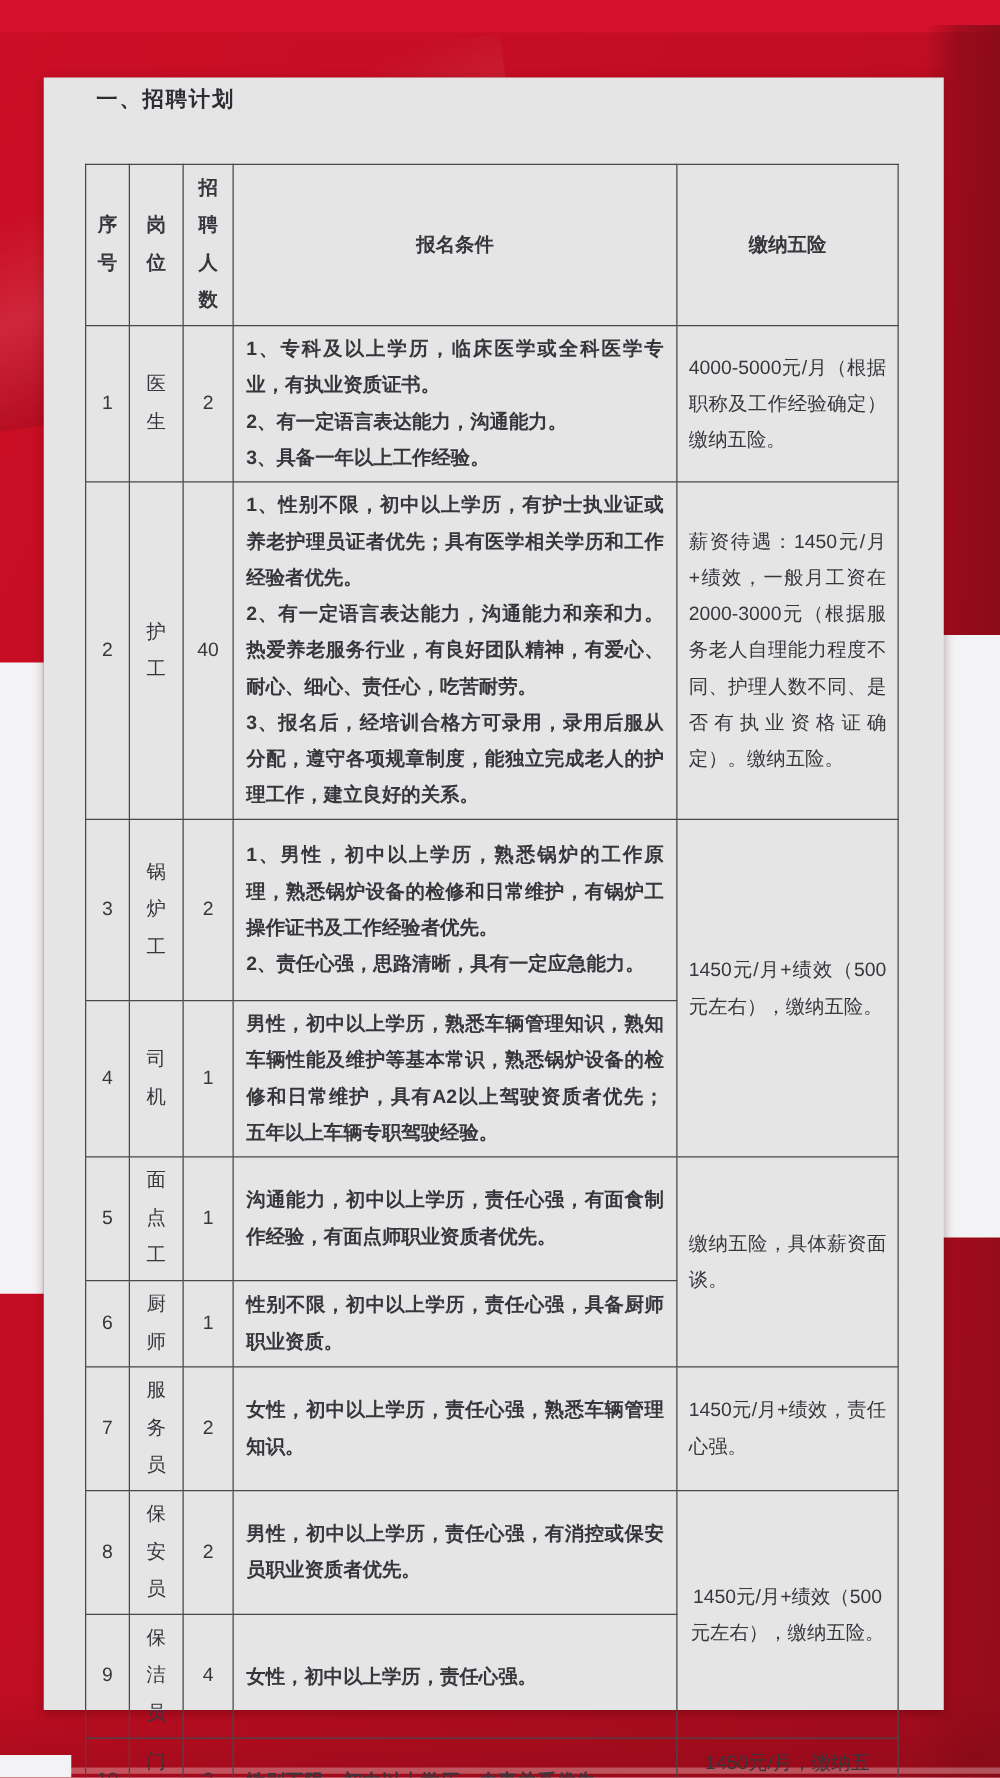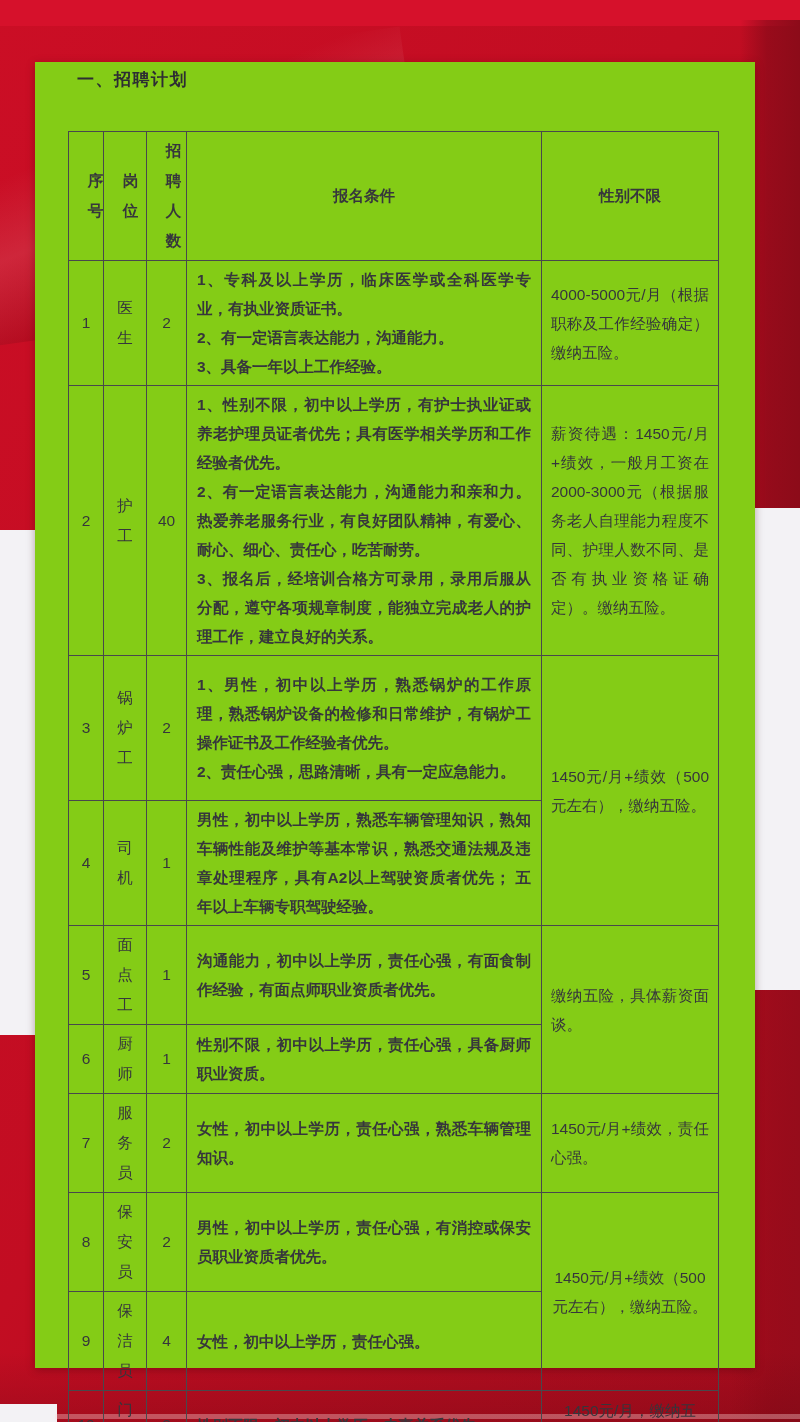--- a/index.html
+++ b/index.html
@@ -25,37 +25,37 @@
   .fold-d{left:0;bottom:0;width:800px;height:70px;
     background:linear-gradient(180deg,rgba(150,10,25,0) 0%,rgba(90,6,15,0.25) 100%);}
   .bg-white{position:absolute;background:#f3f2f5;}
   .bg-white-left{left:0;top:530px;width:35px;height:505px;}
   .bg-white-right{left:753px;top:508px;width:47px;height:482px;}
   .bg-white-corner{left:0;top:1404px;width:57px;height:18px;}
   .bg-bottom-sheen{left:55px;top:1414px;width:745px;height:5px;background:rgba(255,220,220,0.35);position:absolute;}
   
   .page{
     position:absolute;left:35px;top:62px;width:720px;height:1306px;
-    background:#84cc16;box-shadow:0 2px 8px rgba(60,0,8,0.35);
+    background:#e5e5e5;box-shadow:0 2px 8px rgba(60,0,8,0.35);
   }
   .page-title{
     position:absolute;left:42px;top:6px;
     font-size:17px;font-weight:bold;color:#2d2d33;letter-spacing:1.5px;
   }
   
   table.rec{
     position:absolute;left:33px;top:69px;width:650px;
     border-collapse:collapse;table-layout:fixed;
     font-size:15.5px;color:#36363c;
   }
   .rec td,.rec th{
     border:1px solid #48484c;vertical-align:middle;
     padding:4px 8px;font-weight:normal;
   }
-  .rec th{font-weight:bold;text-align:center;padding:4px 18px;}
+  .rec th{font-weight:bold;text-align:center;padding:4px 8px;}
   .c-no{width:35px;} .c-pos{width:43px;} .c-cnt{width:40px;} .c-cond{width:355px;} .c-sal{width:177px;}
   .vtext{
     display:inline-block;width:1.1em;word-break:break-all;
     line-height:30px;text-align:center;
   }
   td.no,td.cnt{text-align:center;}
   td.pos{text-align:center;padding:4px 2px;text-decoration:underline;}
   td.cond{
     text-align:justify;white-space:pre-line;line-height:29px;padding:4px 10px;font-weight:bold;
   }
@@ -87,21 +87,21 @@
         <col class="c-cnt">
         <col class="c-cond">
         <col class="c-sal">
     </colgroup>
     <tbody>
         <tr style="height:117px">
       <th><span class="vtext">序号</span></th>
       <th><span class="vtext">岗位</span></th>
       <th><span class="vtext">招聘人数</span></th>
       <th>报名条件</th>
-      <th>性别不限</th>
+      <th>缴纳五险</th>
     </tr>
 
     <tr style="height:122px">
       <td class="no">1</td>
       <td class="pos"><span class="vtext">医生</span></td>
       <td class="cnt">2</td>
       <td class="cond">1、专科及以上学历，临床医学或全科医学专业，有执业资质证书。
 2、有一定语言表达能力，沟通能力。
 3、具备一年以上工作经验。</td>
       <td class="sal left">4000-5000元/月（根据职称及工作经验确定）缴纳五险。</td>
@@ -123,21 +123,21 @@
       <td class="cnt">2</td>
       <td class="cond">1、男性，初中以上学历，熟悉锅炉的工作原理，熟悉锅炉设备的检修和日常维护，有锅炉工操作证书及工作经验者优先。
 2、责任心强，思路清晰，具有一定应急能力。</td>
       <td class="sal left" rowspan="2">1450元/月+绩效（500元左右），缴纳五险。</td>
     </tr>
 
     <tr style="height:115px">
       <td class="no">4</td>
       <td class="pos"><span class="vtext">司机</span></td>
       <td class="cnt">1</td>
-      <td class="cond">男性，初中以上学历，熟悉车辆管理知识，熟知车辆性能及维护等基本常识，熟悉交通法规及违章处理程序，具有A2以上驾驶资质者优先； 五年以上车辆专职驾驶经验。</td>
+      <td class="cond">男性，初中以上学历，熟悉车辆管理知识，熟知车辆性能及维护等基本常识，熟悉锅炉设备的检修和日常维护，具有A2以上驾驶资质者优先； 五年以上车辆专职驾驶经验。</td>
     </tr>
 
     <tr style="height:95px">
       <td class="no">5</td>
       <td class="pos"><span class="vtext">面点工</span></td>
       <td class="cnt">1</td>
       <td class="cond">沟通能力，初中以上学历，责任心强，有面食制作经验，有面点师职业资质者优先。</td>
       <td class="sal left" rowspan="2">缴纳五险，具体薪资面谈。</td>
     </tr>
 

